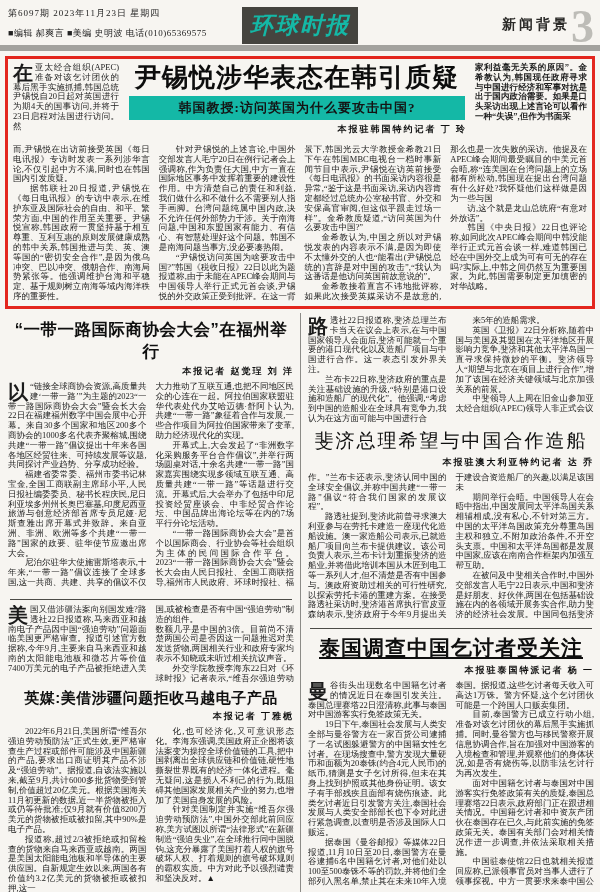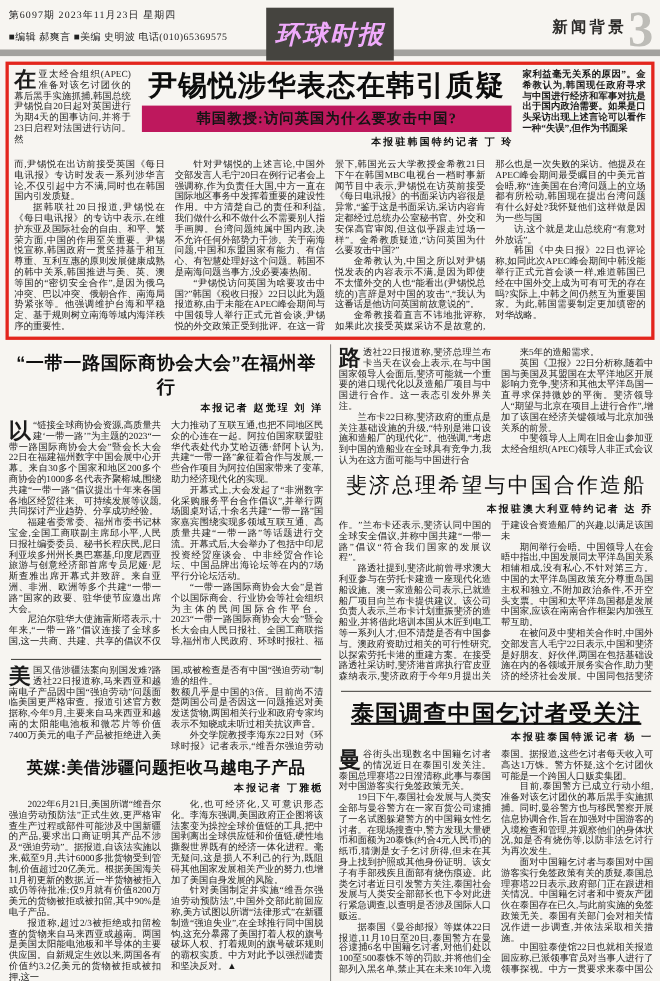--- a/index.html
+++ b/index.html
@@ -5,22 +5,22 @@
   html,body { margin:0; padding:0; }
   body { background:#e9e7e2; font-family:"Liberation Serif", serif; }
   .page { position:relative; width:600px; height:892px; margin:0 auto; background:#f7f5f1; overflow:hidden; color:#1c1c1c; }
 
   
   .masthead { position:relative; height:54px; }
   .graybar { position:absolute; left:0; right:0; bottom:3px; height:6px; background:#a3a29e; }
   .mast-left { position:absolute; left:8px; top:8px; font-size:9px; line-height:11px; color:#222; }
   .mast-left .row1 { margin-bottom:9px; letter-spacing:1px; }
   .mast-left .row2 { letter-spacing:0.5px; }
-  .logo { position:absolute; left:50%; transform:translateX(-50%); top:7px; width:116px; height:48px;
-          background:#45443f; color:#f0abfc; display:flex; align-items:center; justify-content:center;
+  .logo { position:absolute; left:50%; transform:translateX(-50%); top:7px; width:116px; height:37px;
+          background:#45443f; color:#14b8a6; display:flex; align-items:center; justify-content:center;
           font-size:23px; font-weight:bold; font-style:italic; letter-spacing:2px; z-index:2;
           font-family:"Liberation Serif", serif; }
   .section-area { position:absolute; right:6px; top:4px; display:flex; align-items:flex-start; }
   .section-name { font-size:14px; font-weight:bold; color:#2b2a28; letter-spacing:3px; margin-top:12px; }
   .page-num { font-size:46px; line-height:46px; color:#bdbcb7; margin-left:1px; font-weight:bold; }
 
   
   .cols2, .cols4, .intro-left, .intro-right { text-align:justify; font-size:8.5px; line-height:9.8px; color:#1b1b1b; }
   .cols2 { column-count:2; column-gap:9px; column-fill:auto; overflow:hidden; }
   .cols4 { column-count:4; column-gap:9px; column-fill:auto; overflow:hidden; }
@@ -30,21 +30,21 @@
   .byline { text-align:right; font-size:9px; font-weight:bold; letter-spacing:2px; margin:2px 0 4px; color:#111; }
 
   
   .lead-box { border:3px solid #e3261d; margin:2px 5px 4px; padding:4px 5px 3px; }
   .lead-top { display:flex; gap:8px; min-height:78px; }
   .intro-left { width:106px; flex:none; }
   .intro-right { width:112px; flex:none;font-weight:bold; }
   .lead-center { flex:1; min-width:0; text-align:center; }
   .lead-headline { margin:0; font-family:"Liberation Sans", sans-serif; font-weight:900; font-size:26px;
                    line-height:29px; letter-spacing:1px; white-space:nowrap; color:#0d0d0d; }
-  .lead-subhead { margin:4px 2px 0; background:#be185d; font-size:13px; font-weight:bold; letter-spacing:1px;
+  .lead-subhead { margin:4px 2px 0; background:#14b8a6; font-size:13px; font-weight:bold; letter-spacing:1px;
                   padding:3px 0; color:#141414; }
   .lead-byline { margin-top:3px; margin-bottom:0; }
   .lead-body { height:158px; margin-top:4px; }
   .lead-body > p:first-child { text-indent:0; }
 
   
   .band { display:flex; align-items:stretch; }
   .half { width:50%; box-sizing:border-box; padding:3px 6px 0 8px; }
   .half.right { border-left:1px solid #8c8b87; padding-left:7px; }
   .hdiv { border-top:1px solid #4c4b47; margin:5px 2px; }

